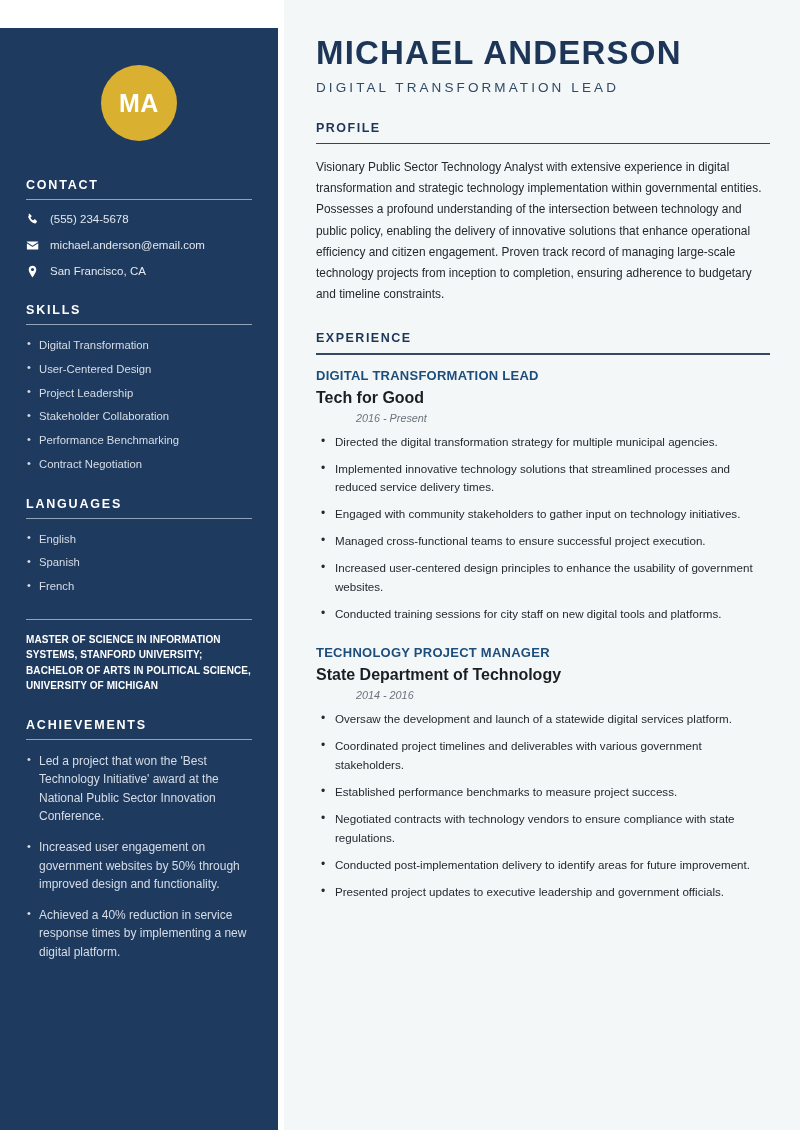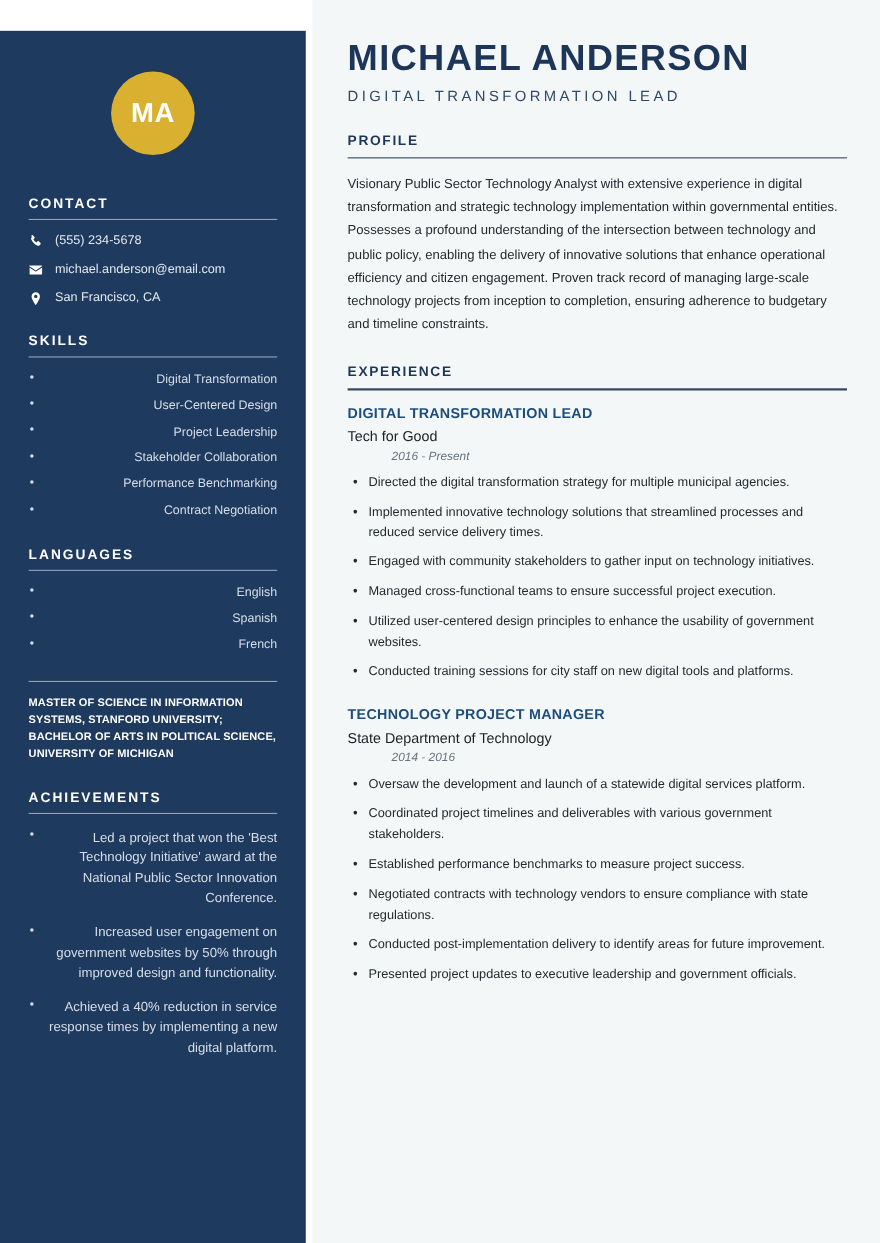--- a/index.html
+++ b/index.html
@@ -70,21 +70,21 @@
     align-items:center;
     gap:11px;
     margin-bottom:11px;
     color:#e3e8ef;
     font-size:11.5px;
     line-height:1.3;
   }
   .contact-row svg { flex:0 0 13px; display:block; }
   .contact-row svg path, .contact-row svg circle { fill:#ffffff; }
 
-  ul.side-list { list-style:none;text-align:right; }
+  ul.side-list { list-style:none; }
   ul.side-list li {
     position:relative;
     color:#d6dde6;
     font-size:11.3px;
     line-height:1.45;
     padding-left:13px;
     margin-bottom:7.5px;
   }
   ul.side-list li::before {
     content:"•";
@@ -160,22 +160,22 @@
 
   .job-title {
     color:#1d4d7c;
     font-size:13px;
     font-weight:bold;
     letter-spacing:0.25px;
     text-transform:uppercase;
   }
   .job-company {
     color:#1b1f23;
-    font-size:13px;
-    font-weight:normal;
+    font-size:16px;
+    font-weight:bold;
     margin-top:6px;
   }
   .job-dates {
     color:#6a737d;
     font-size:10.8px;
     font-style:italic;
     margin-top:5px;
     margin-left:40px;
   }
 
@@ -292,21 +292,21 @@
 
       <div class="job">
         <div class="job-title">DIGITAL TRANSFORMATION LEAD</div>
         <div class="job-company">Tech for Good</div>
         <div class="job-dates">2016 - Present</div>
         <ul class="job-bullets">
           <li>Directed the digital transformation strategy for multiple municipal agencies.</li>
           <li>Implemented innovative technology solutions that streamlined processes and reduced service delivery times.</li>
           <li>Engaged with community stakeholders to gather input on technology initiatives.</li>
           <li>Managed cross-functional teams to ensure successful project execution.</li>
-          <li>Utilized user-centered design principles to enhance the usability of government websites.</li>
+          <li>Increased user-centered design principles to enhance the usability of government websites.</li>
           <li>Conducted training sessions for city staff on new digital tools and platforms.</li>
         </ul>
       </div>
 
       <div class="job">
         <div class="job-title">TECHNOLOGY PROJECT MANAGER</div>
         <div class="job-company">State Department of Technology</div>
         <div class="job-dates">2014 - 2016</div>
         <ul class="job-bullets">
           <li>Oversaw the development and launch of a statewide digital services platform.</li>

